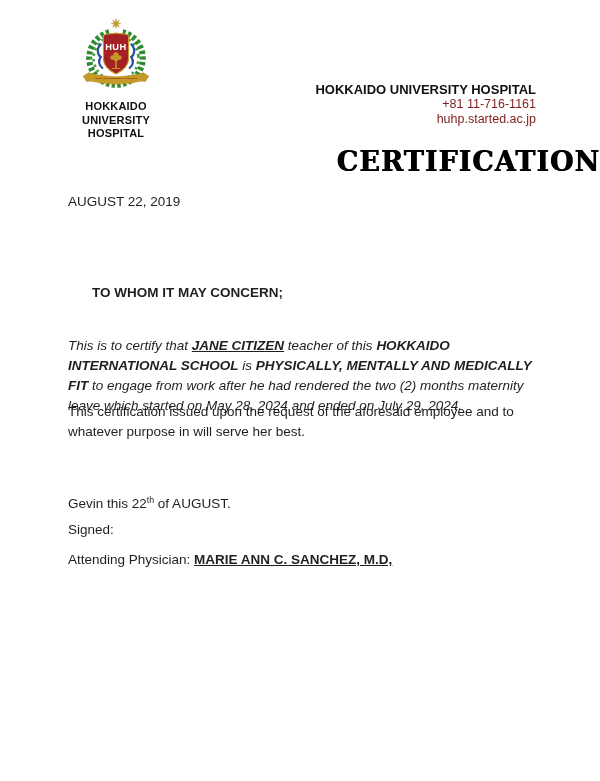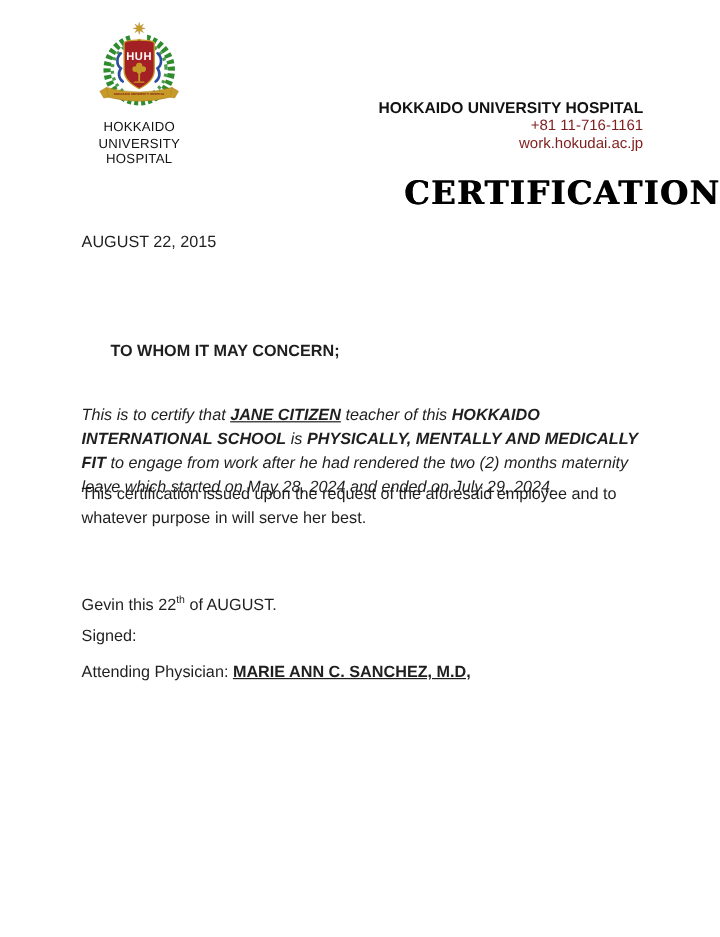--- a/index.html
+++ b/index.html
@@ -14,21 +14,21 @@
     overflow:hidden;
   }
   
   .logo-block {
     position:absolute; left:58px; top:16px; width:116px;
     text-align:center;
   }
   .logo-block svg { display:block; margin:0 auto; }
   .logo-caption {
     margin-top:2px;
-    font-weight:normal; font-size:11px; line-height:13.5px;
+    font-weight:bold; font-size:11px; line-height:13.5px;
     letter-spacing:.2px; color:#111;
   }
   .contact-block {
     position:absolute; right:64px; top:82px;
     text-align:right; line-height:15px;
   }
   .contact-name { font-weight:bold; font-size:13px; color:#111; }
   .contact-line { font-size:12.5px; color:#7f1d1d; }
   
   .doc-title {
@@ -100,26 +100,26 @@
     <div class="logo-caption">
       <div>HOKKAIDO</div>
       <div>UNIVERSITY</div>
       <div>HOSPITAL</div>
     </div>
   </div>
 
   <div class="contact-block">
     <div class="contact-name">HOKKAIDO UNIVERSITY HOSPITAL</div>
     <div class="contact-line">+81 11-716-1161</div>
-    <div class="contact-line">work.hokudai.ac.jp</div>
+    <div class="contact-line">huhp.started.ac.jp</div>
   </div>
 
   <div class="doc-title">CERTIFICATION</div>
 
-  <div class="letter l-date">AUGUST 22, 2015</div>
+  <div class="letter l-date">AUGUST 22, 2019</div>
   <div class="letter l-salutation">TO WHOM IT MAY CONCERN;</div>
   <div class="letter l-para1"><span>This is to certify that </span><b class="seg u">JANE CITIZEN</b><span> teacher of this </span><b class="seg">HOKKAIDO INTERNATIONAL SCHOOL</b><span> is </span><b class="seg">PHYSICALLY, MENTALLY AND MEDICALLY FIT</b><span> to engage from work after he had rendered the two (2) months maternity leave which started on May 28, 2024 and ended on July 29, 2024.</span></div>
   <div class="letter l-para2">This certification issued upon the request of the aforesaid employee and to whatever purpose in will serve her best.</div>
   <div class="letter l-given"><span>Gevin this 22</span><sup>th</sup><span> of AUGUST.</span></div>
   <div class="letter l-physician"><span>Attending Physician: </span><b class="seg u">MARIE ANN C. SANCHEZ, M.D,</b></div>
   <div class="letter l-signed">Signed:</div>
 
 </div>
 
 </body></html>

